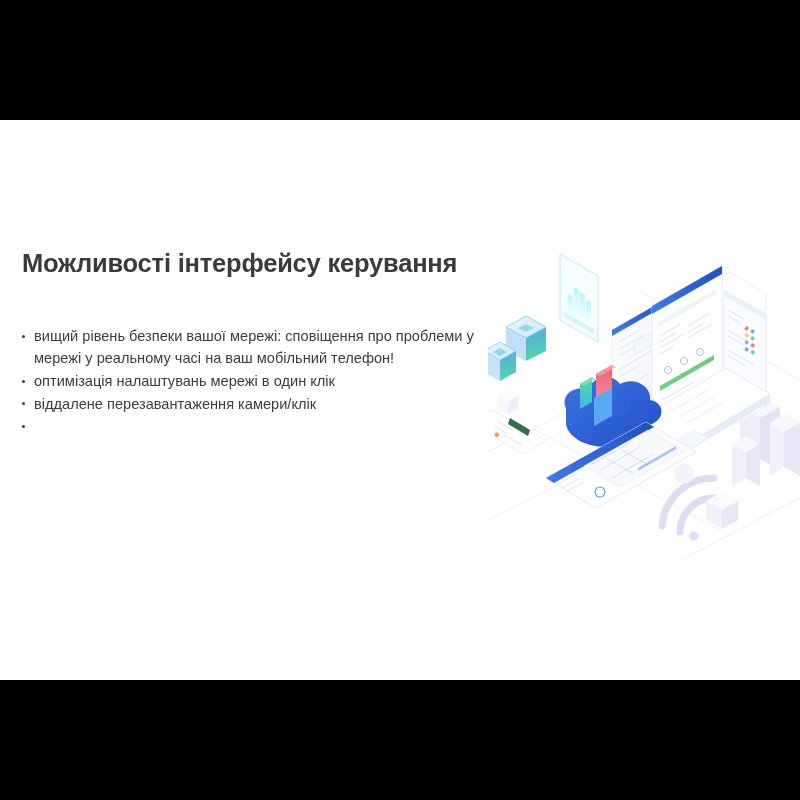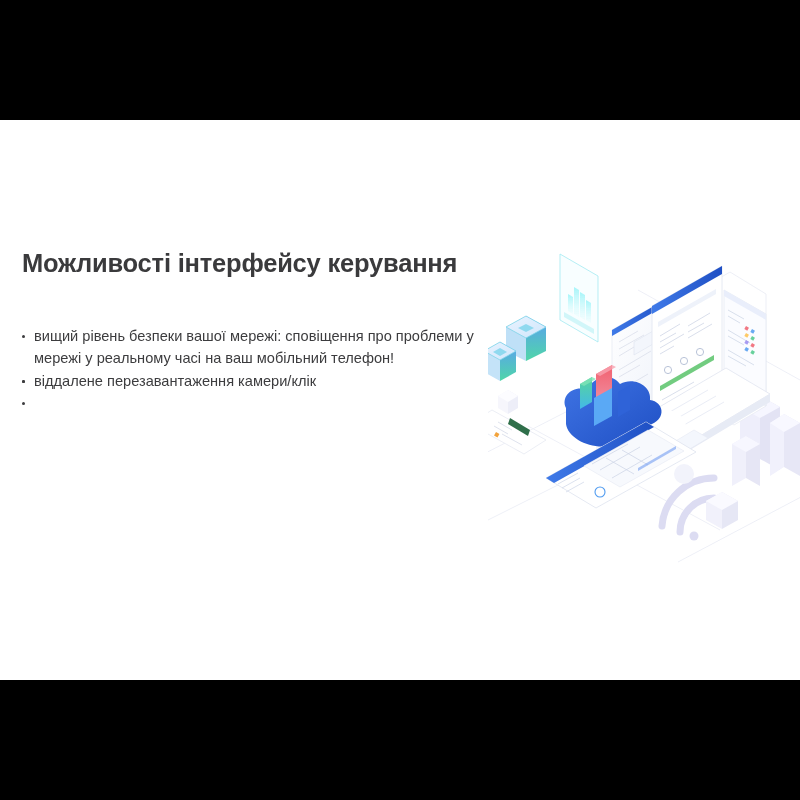--- a/index.html
+++ b/index.html
@@ -114,20 +114,21 @@
 
       <h1 class="page-title">Можливості інтерфейсу керування</h1>
 
       <ul class="bullet-list">
         <li class="bullet-item">
           <span class="dot"></span>
           <span>вищий рівень безпеки вашої мережі: сповіщення про проблеми у мережі у реальному часі на ваш мобільний телефон!</span>
         </li>
         <li class="bullet-item">
           <span class="dot"></span>
+          <span>оптимізація налаштувань мережі в один клік</span>
         </li>
         <li class="bullet-item">
           <span class="dot"></span>
           <span>віддалене перезавантаження камери/клік</span>
         </li>
         <li class="bullet-item">
           <span class="dot"></span>
         </li>
       </ul>
 

